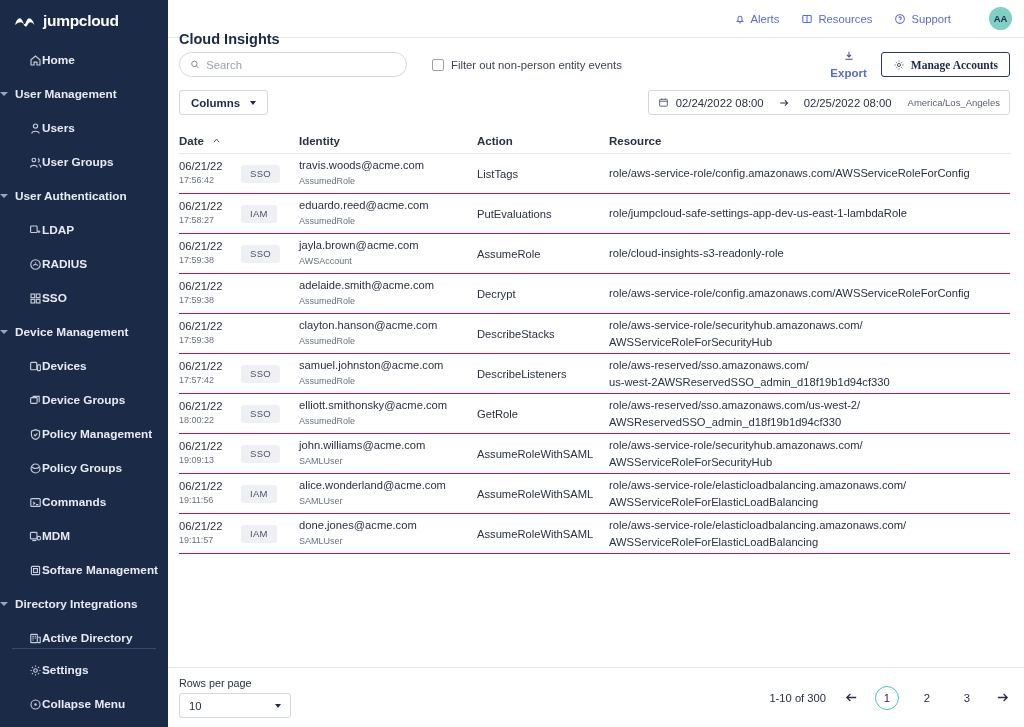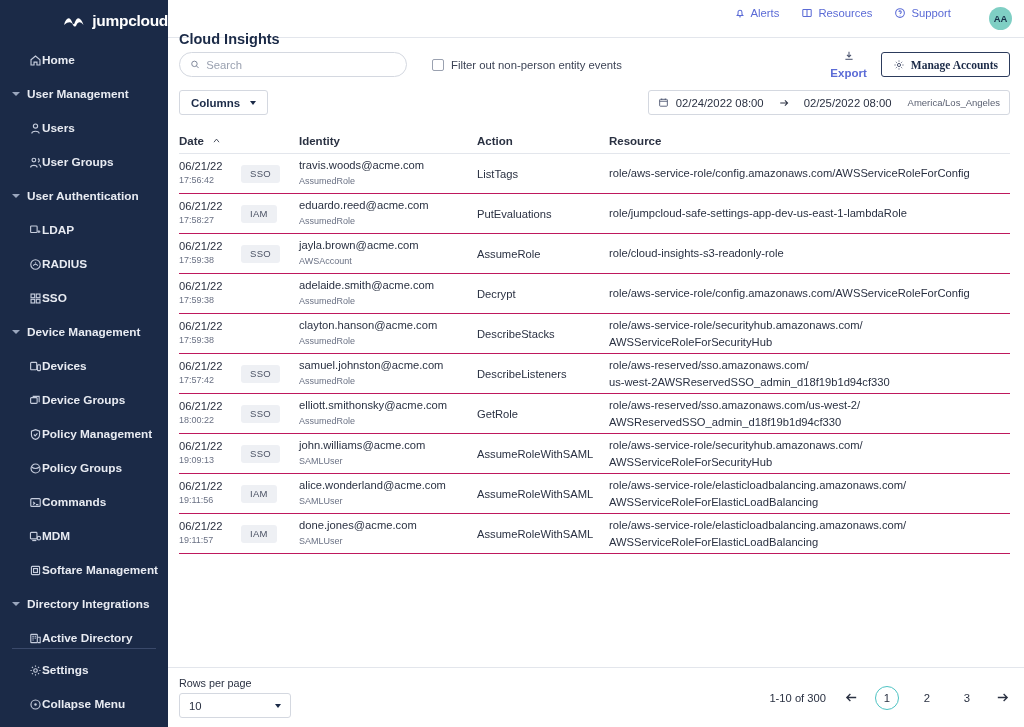--- a/index.html
+++ b/index.html
@@ -17,30 +17,29 @@
     background: #1b2a47;
     color: #e8ebf2;
     flex: 0 0 168px;
     position: relative;
     overflow: hidden;
   }
   .brand {
     display: flex; align-items: center; gap: 5px;
     padding: 3px 0 0 14px;
     height: 38px;
-    justify-content: flex-end;
   }
   .brand-logo { width: 24px; height: 14px; display: block; }
   .brand-text {
     font-size: 15.5px; font-weight: bold; letter-spacing: -0.3px; color: #ffffff;
   }
   .nav { margin-top: 5px; }
   .nav-group {
     display: flex; align-items: center; gap: 7px;
-    height: 34px; padding-left: 12px;
+    height: 34px; 
     font-size: 11.8px; font-weight: bold; color: #e8ebf2;
     cursor: pointer;
   }
   .caret {
     width: 0; height: 0;
     border-left: 4px solid transparent;
     border-right: 4px solid transparent;
     border-top: 4.5px solid #9aa6bd;
     flex: 0 0 8px;
   }
@@ -61,21 +60,21 @@
   
   .main { flex: 1 1 auto; display: flex; flex-direction: column; background: #ffffff; min-width: 0; }
 
   .topbar {
     height: 38px; flex: 0 0 38px;
     border-bottom: 1px solid #e3e6ec;
     display: flex; align-items: center;
     padding: 0 12px 0 11px;
   }
   .page-title { font-size: 14.5px; font-weight: bold; color: #1b2a47; margin-top: 40px; }
-  .topbar-right { margin-left: auto; display: flex; align-items: flex-start; gap: 22px; }
+  .topbar-right { margin-left: auto; display: flex; align-items: center; gap: 22px; }
   .top-link {
     display: flex; align-items: center; gap: 5px;
     font-size: 11.3px; color: #5b6bd6; cursor: pointer; white-space: nowrap;
   }
   .top-link svg { stroke: #5b6bd6; fill: none; stroke-width: 1.4; width: 12px; height: 12px; display:block; }
   .avatar {
     width: 23px; height: 23px; border-radius: 50%;
     background: #7fcfc4; color: #17314a;
     font-size: 9.5px; font-weight: bold;
     display: flex; align-items: center; justify-content: center;

